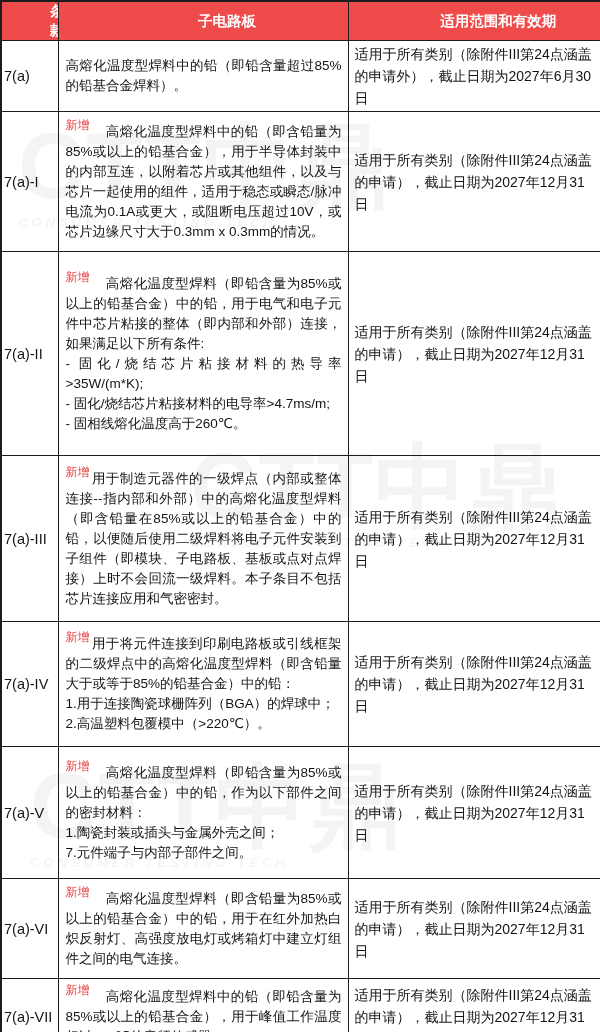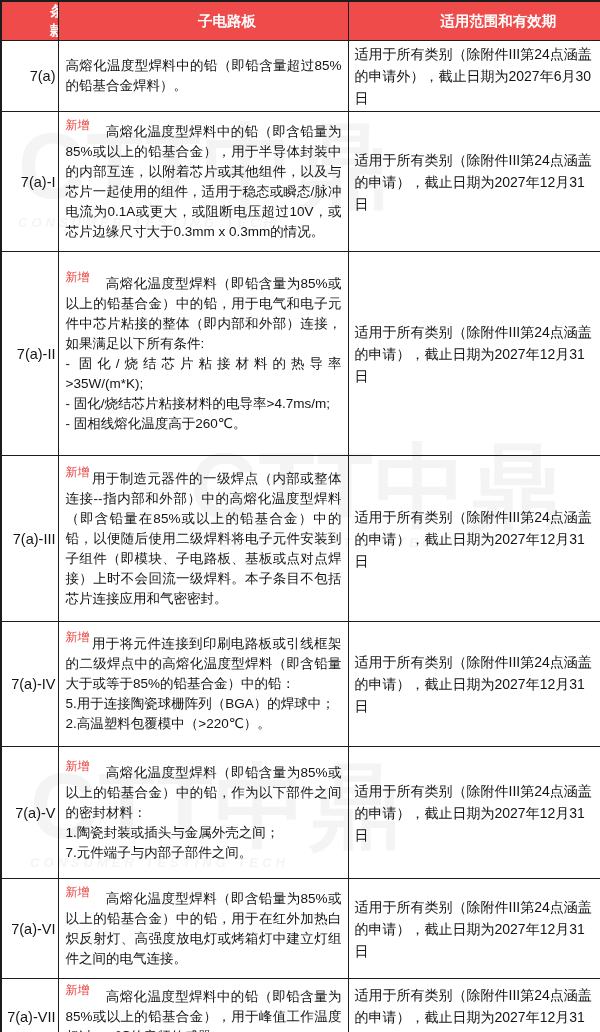--- a/index.html
+++ b/index.html
@@ -52,21 +52,21 @@
   table{border:2px solid var(--border);}
   thead th{
     background:var(--header-bg);
     color:var(--header-text);
     font-size:14.5px;
     font-weight:bold;
     height:30px;
     text-align:center;
   }
   td.clause-cell{
-    text-align:right;
+    text-align:left;
     font-size:14.5px;
     padding:0 2px;
   }
   td.content-cell{
     font-size:13.5px;
     line-height:20px;
     text-align:justify;
     padding:4px 6px 4px 7px;
     vertical-align:middle;
   }
@@ -157,21 +157,21 @@
           <td class="clause-cell">7(a)-III</td>
           <td class="content-cell">
             <p class="content-line"><span class="new-badge">新增</span><span>用于制造元器件的一级焊点（内部或整体连接--指内部和外部）中的高熔化温度型焊料（即含铅量在85%或以上的铅基合金）中的铅，以便随后使用二级焊料将电子元件安装到子组件（即模块、子电路板、基板或点对点焊接）上时不会回流一级焊料。本子条目不包括芯片连接应用和气密密封。</span></p>
           </td>
           <td class="scope-cell">适用于所有类别（除附件III第24点涵盖的申请），截止日期为2027年12月31日</td>
         </tr>
         <tr>
           <td class="clause-cell">7(a)-IV</td>
           <td class="content-cell">
             <p class="content-line"><span class="new-badge">新增</span><span>用于将元件连接到印刷电路板或引线框架的二级焊点中的高熔化温度型焊料（即含铅量大于或等于85%的铅基合金）中的铅：</span></p>
-            <p class="content-line"><span>5.用于连接陶瓷球栅阵列（BGA）的焊球中；</span></p>
+            <p class="content-line"><span>1.用于连接陶瓷球栅阵列（BGA）的焊球中；</span></p>
             <p class="content-line"><span>2.高温塑料包覆模中（&gt;220℃）。</span></p>
           </td>
           <td class="scope-cell">适用于所有类别（除附件III第24点涵盖的申请），截止日期为2027年12月31日</td>
         </tr>
         <tr>
           <td class="clause-cell">7(a)-V</td>
           <td class="content-cell">
             <p class="content-line"><span class="new-badge">新增</span><span>　高熔化温度型焊料（即铅含量为85%或以上的铅基合金）中的铅，作为以下部件之间的密封材料：</span></p>
             <p class="content-line"><span>1.陶瓷封装或插头与金属外壳之间；</span></p>
             <p class="content-line"><span>7.元件端子与内部子部件之间。</span></p>

